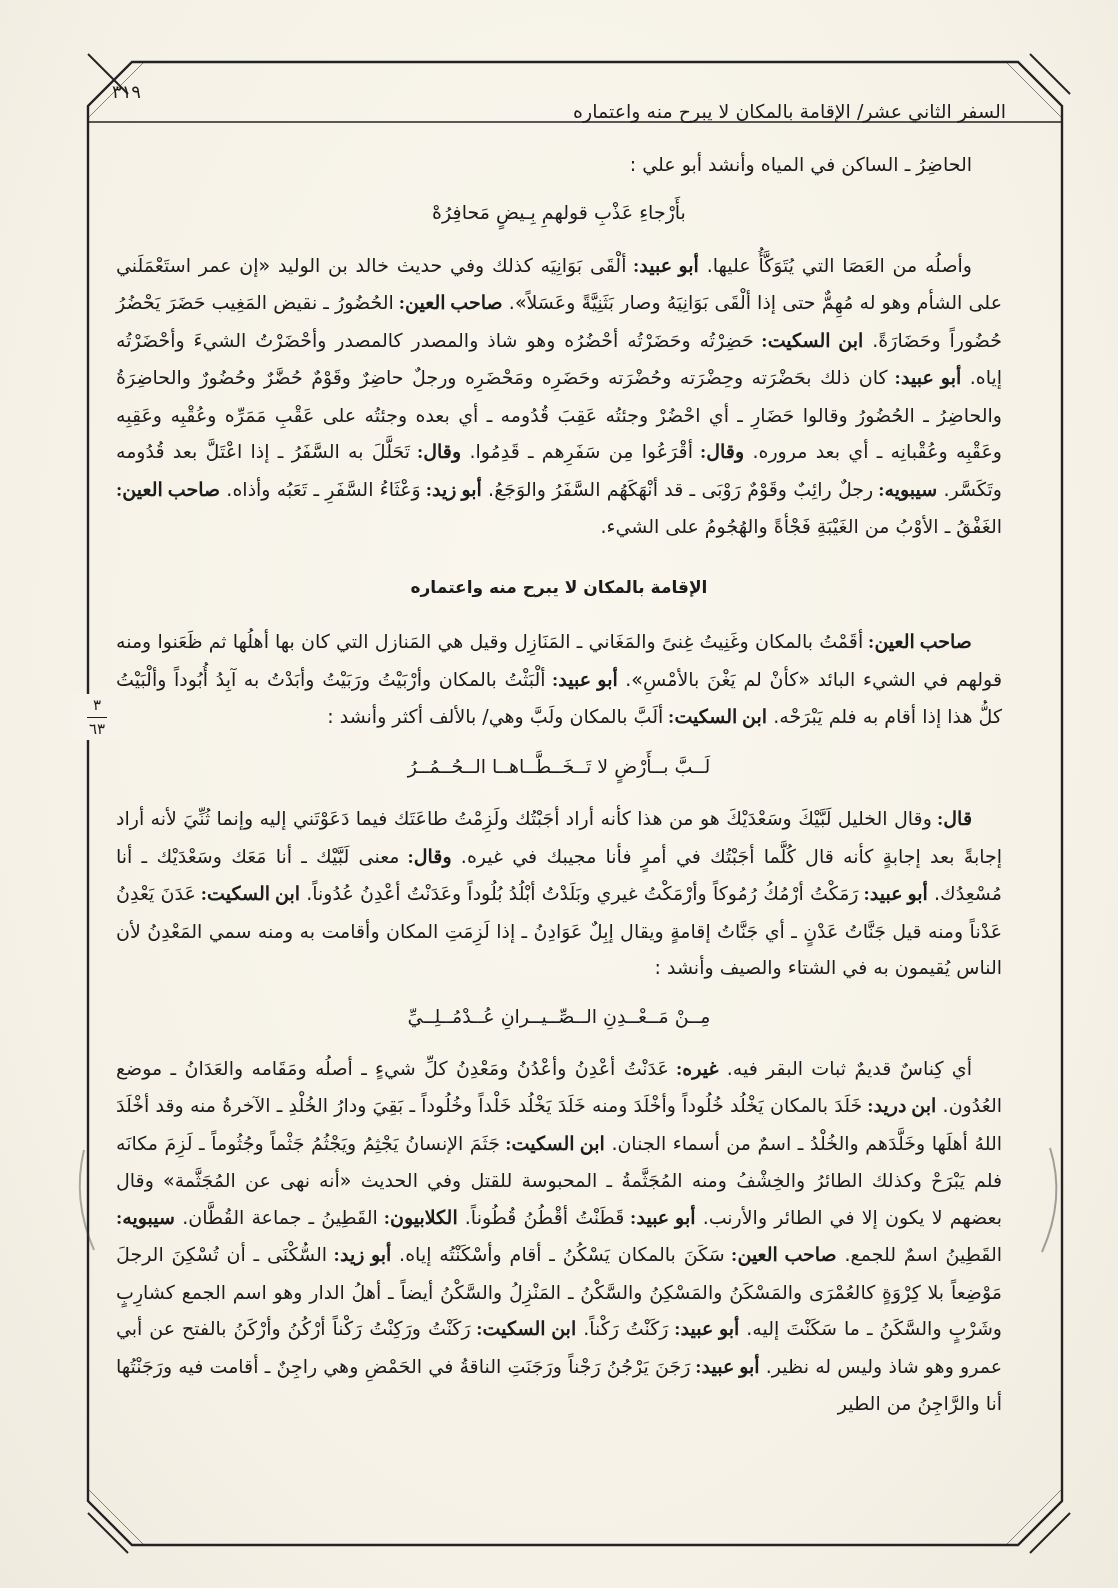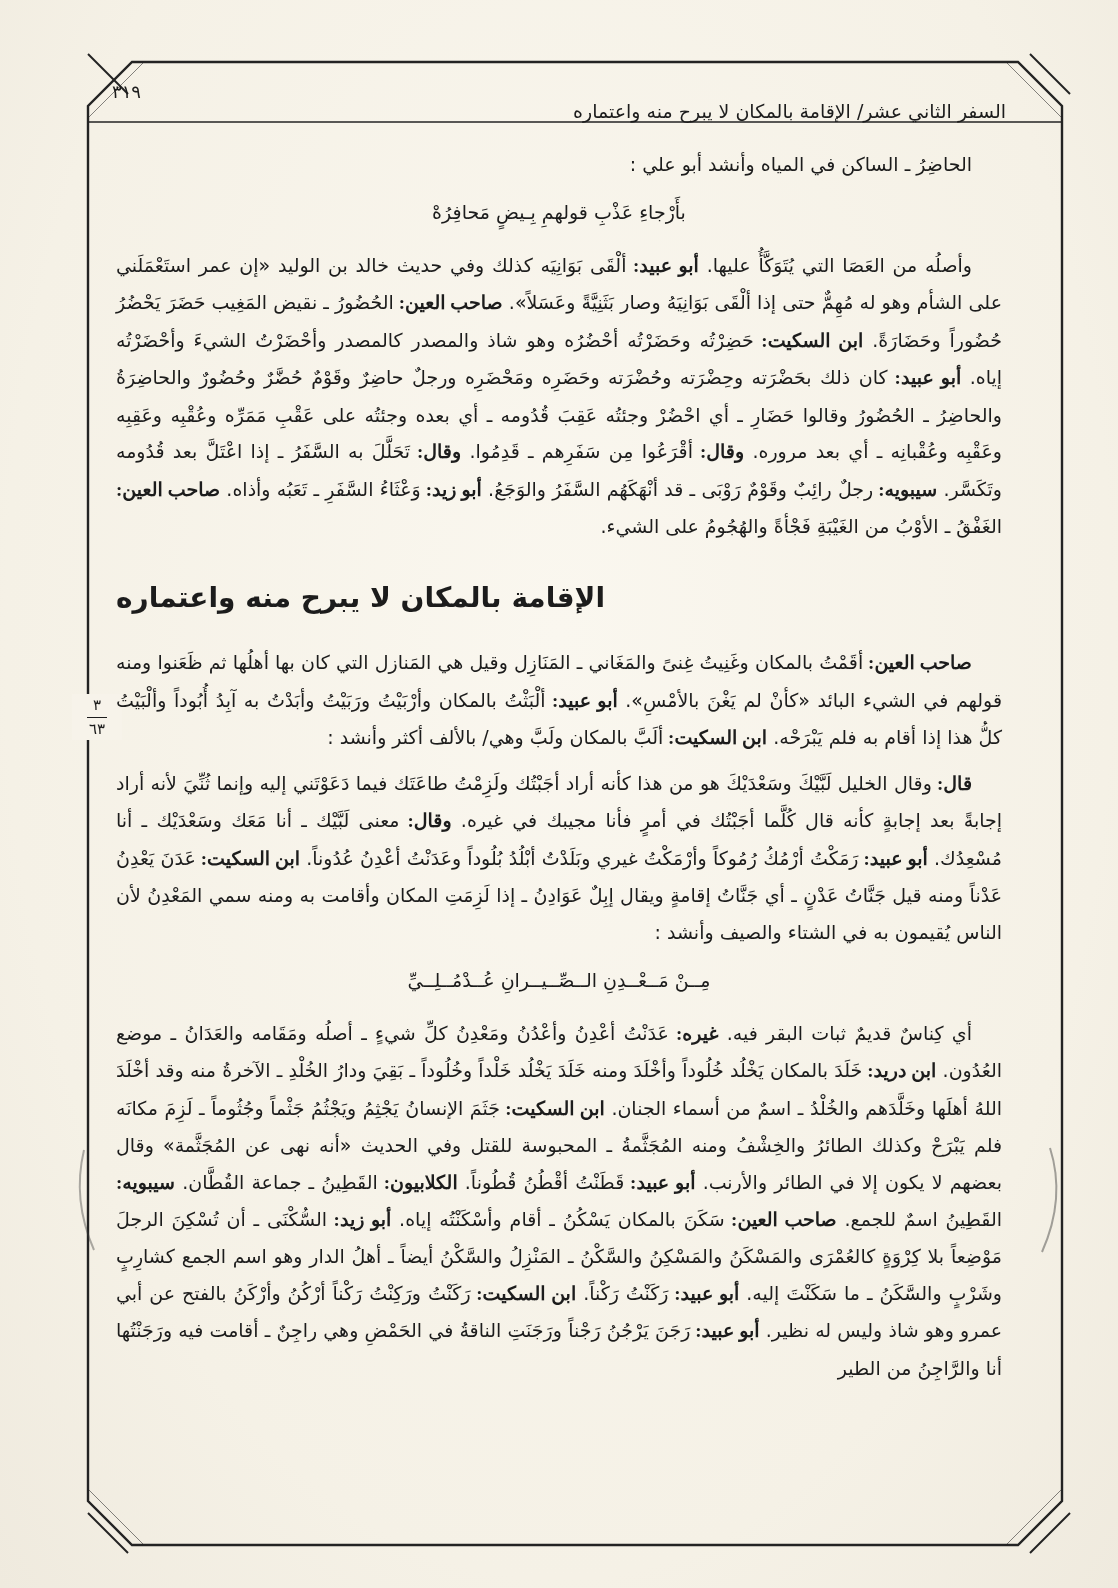--- a/index.html
+++ b/index.html
@@ -30,21 +30,21 @@
   .content{
     position:absolute;top:138px;right:116px;left:116px;bottom:80px;
     font-size:19px;line-height:1.92;
     text-align:justify;
     direction:rtl;
     margin-top:8px;
   }
   .para{margin:0 0 8px 0;text-indent:30px;}
   .para .b{font-weight:bold;font-family:Liberation Serif, serif;}
   .heading{
-    text-align:left;font-weight:bold;font-size:28px;
+    text-align:center;font-weight:bold;font-size:17px;
     margin:26px 0 20px 0;text-indent:0;
   }
   .verse{
     display:flex;justify-content:center;gap:64px;
     margin:12px 0 16px 0;text-indent:0;white-space:nowrap;
   }
   .hemistich{display:inline-block;}
 </style>
 </head>
 <body>
@@ -84,20 +84,23 @@
   </div>
 
   <main class="content" id="content">
       <div class="para"><span>الحاضِرُ ـ الساكن في المياه وأنشد أبو علي :</span></div>
       <div class="verse">
         <span class="hemistich">بأَرْجاءِ عَذْبِ قولهمِ بِـيضٍ مَحافِرُهْ</span>
       </div>
       <div class="para"><span>وأصلُه من العَصَا التي يُتَوَكَّأُ عليها. </span><span class="b">أبو عبيد: </span><span>ألْقَى بَوَانِيَه كذلك وفي حديث خالد بن الوليد «إن عمر استَعْمَلَني على الشأم وهو له مُهِمٌّ حتى إذا ألْقَى بَوَانِيَهُ وصار بَثَنِيَّةً وعَسَلاً». </span><span class="b">صاحب العين: </span><span>الحُضُورُ ـ نقيض المَغِيب حَضَرَ يَحْضُرُ حُضُوراً وحَضَارَةً. </span><span class="b">ابن السكيت: </span><span>حَضِرْتُه وحَضَرْتُه أحْضُرُه وهو شاذ والمصدر كالمصدر وأحْضَرْتُ الشيءَ وأحْضَرْتُه إياه. </span><span class="b">أبو عبيد: </span><span>كان ذلك بحَضْرَته وحِضْرَته وحُضْرَته وحَضَرِه ومَحْضَرِه ورجلٌ حاضِرٌ وقَوْمٌ حُضَّرٌ وحُضُورٌ والحاضِرَةُ والحاضِرُ ـ الحُضُورُ وقالوا حَضَارِ ـ أي احْضُرْ وجئتُه عَقِبَ قُدُومه ـ أي بعده وجئتُه على عَقْبِ مَمَرِّه وعُقْبِه وعَقِبِه وعَقْبِه وعُقْبانِه ـ أي بعد مروره. </span><span class="b">وقال: </span><span>أقْرَعُوا مِن سَفَرِهم ـ قَدِمُوا. </span><span class="b">وقال: </span><span>تَحَلَّلَ به السَّفَرُ ـ إذا اعْتَلَّ بعد قُدُومه وتَكَسَّر. </span><span class="b">سيبويه: </span><span>رجلٌ رائِبٌ وقَوْمٌ رَوْبَى ـ قد أنْهَكَهُم السَّفَرُ والوَجَعُ. </span><span class="b">أبو زيد: </span><span>وَعْثَاءُ السَّفَرِ ـ تَعَبُه وأذاه. </span><span class="b">صاحب العين: </span><span>الغَفْقُ ـ الأوْبُ من الغَيْبَةِ فَجْأةً والهُجُومُ على الشيء.</span></div>
       <div class="heading">الإقامة بالمكان لا يبرح منه واعتماره</div>
       <div class="para"><span class="b">صاحب العين: </span><span>أقَمْتُ بالمكان وغَنِيتُ غِنىً والمَغَاني ـ المَنَازِل وقيل هي المَنازل التي كان بها أهلُها ثم ظَعَنوا ومنه قولهم في الشيء البائد «كأنْ لم يَغْنَ بالأمْسِ». </span><span class="b">أبو عبيد: </span><span>ألْبَثْتُ بالمكان وأرْبَيْتُ ورَبَيْتُ وأبَدْتُ به آبِدُ أُبُوداً وألْبَيْتُ كلُّ هذا إذا أقام به فلم يَبْرَحْه. </span><span class="b">ابن السكيت: </span><span>ألَبَّ بالمكان ولَبَّ وهي/ بالألف أكثر وأنشد :</span></div>
+      <div class="verse">
+        <span class="hemistich">لَــبَّ بــأَرْضٍ لا تَــخَــطَّــاهــا الــحُــمُــرُ</span>
+      </div>
       <div class="para"><span class="b">قال: </span><span>وقال الخليل لَبَّيْكَ وسَعْدَيْكَ هو من هذا كأنه أراد أجَبْتُك ولَزِمْتُ طاعَتَك فيما دَعَوْتَني إليه وإنما ثُنِّيَ لأنه أراد إجابةً بعد إجابةٍ كأنه قال كُلَّما أجَبْتُك في أمرٍ فأنا مجيبك في غيره. </span><span class="b">وقال: </span><span>معنى لَبَّيْك ـ أنا مَعَك وسَعْدَيْك ـ أنا مُسْعِدُك. </span><span class="b">أبو عبيد: </span><span>رَمَكْتُ أرْمُكُ رُمُوكاً وأرْمَكْتُ غيري وبَلَدْتُ أبْلُدُ بُلُوداً وعَدَنْتُ أعْدِنُ عُدُوناً. </span><span class="b">ابن السكيت: </span><span>عَدَنَ يَعْدِنُ عَدْناً ومنه قيل جَنَّاتُ عَدْنٍ ـ أي جَنَّاتُ إقامةٍ ويقال إبِلٌ عَوَادِنُ ـ إذا لَزِمَتِ المكان وأقامت به ومنه سمي المَعْدِنُ لأن الناس يُقيمون به في الشتاء والصيف وأنشد :</span></div>
       <div class="verse">
         <span class="hemistich">مِــنْ مَــعْــدِنِ الــصِّــيــرانِ عُــدْمُــلِــيِّ</span>
       </div>
       <div class="para"><span>أي كِناسٌ قديمٌ ثبات البقر فيه. </span><span class="b">غيره: </span><span>عَدَنْتُ أعْدِنُ وأعْدُنُ ومَعْدِنُ كلِّ شيءٍ ـ أصلُه ومَقَامه والعَدَانُ ـ موضع العُدُون. </span><span class="b">ابن دريد: </span><span>خَلَدَ بالمكان يَخْلُد خُلُوداً وأخْلَدَ ومنه خَلَدَ يَخْلُد خَلْداً وخُلُوداً ـ بَقِيَ ودارُ الخُلْدِ ـ الآخرةُ منه وقد أخْلَدَ اللهُ أهلَها وخَلَّدَهم والخُلْدُ ـ اسمٌ من أسماء الجنان. </span><span class="b">ابن السكيت: </span><span>جَثَمَ الإنسانُ يَجْثِمُ ويَجْثُمُ جَثْماً وجُثُوماً ـ لَزِمَ مكانَه فلم يَبْرَحْ وكذلك الطائرُ والخِشْفُ ومنه المُجَثَّمةُ ـ المحبوسة للقتل وفي الحديث «أنه نهى عن المُجَثَّمة» وقال بعضهم لا يكون إلا في الطائر والأرنب. </span><span class="b">أبو عبيد: </span><span>قَطَنْتُ أقْطُنُ قُطُوناً. </span><span class="b">الكلابيون: </span><span>القَطِينُ ـ جماعة القُطَّان. </span><span class="b">سيبويه: </span><span>القَطِينُ اسمٌ للجمع. </span><span class="b">صاحب العين: </span><span>سَكَنَ بالمكان يَسْكُنُ ـ أقام وأسْكَنْتُه إياه. </span><span class="b">أبو زيد: </span><span>السُّكْنَى ـ أن تُسْكِنَ الرجلَ مَوْضِعاً بلا كِرْوَةٍ كالعُمْرَى والمَسْكَنُ والمَسْكِنُ والسَّكْنُ ـ المَنْزِلُ والسَّكْنُ أيضاً ـ أهلُ الدار وهو اسم الجمع كشارِبٍ وشَرْبٍ والسَّكَنُ ـ ما سَكَنْتَ إليه. </span><span class="b">أبو عبيد: </span><span>رَكَنْتُ رَكْناً. </span><span class="b">ابن السكيت: </span><span>رَكَنْتُ ورَكِنْتُ رَكْناً أرْكُنُ وأرْكَنُ بالفتح عن أبي عمرو وهو شاذ وليس له نظير. </span><span class="b">أبو عبيد: </span><span>رَجَنَ يَرْجُنُ رَجْناً ورَجَنَتِ الناقةُ في الحَمْضِ وهي راجِنٌ ـ أقامت فيه ورَجَنْتُها أنا والرَّاجِنُ من الطير</span></div>
     </main>
 
 </div>
 
 </body></html>

